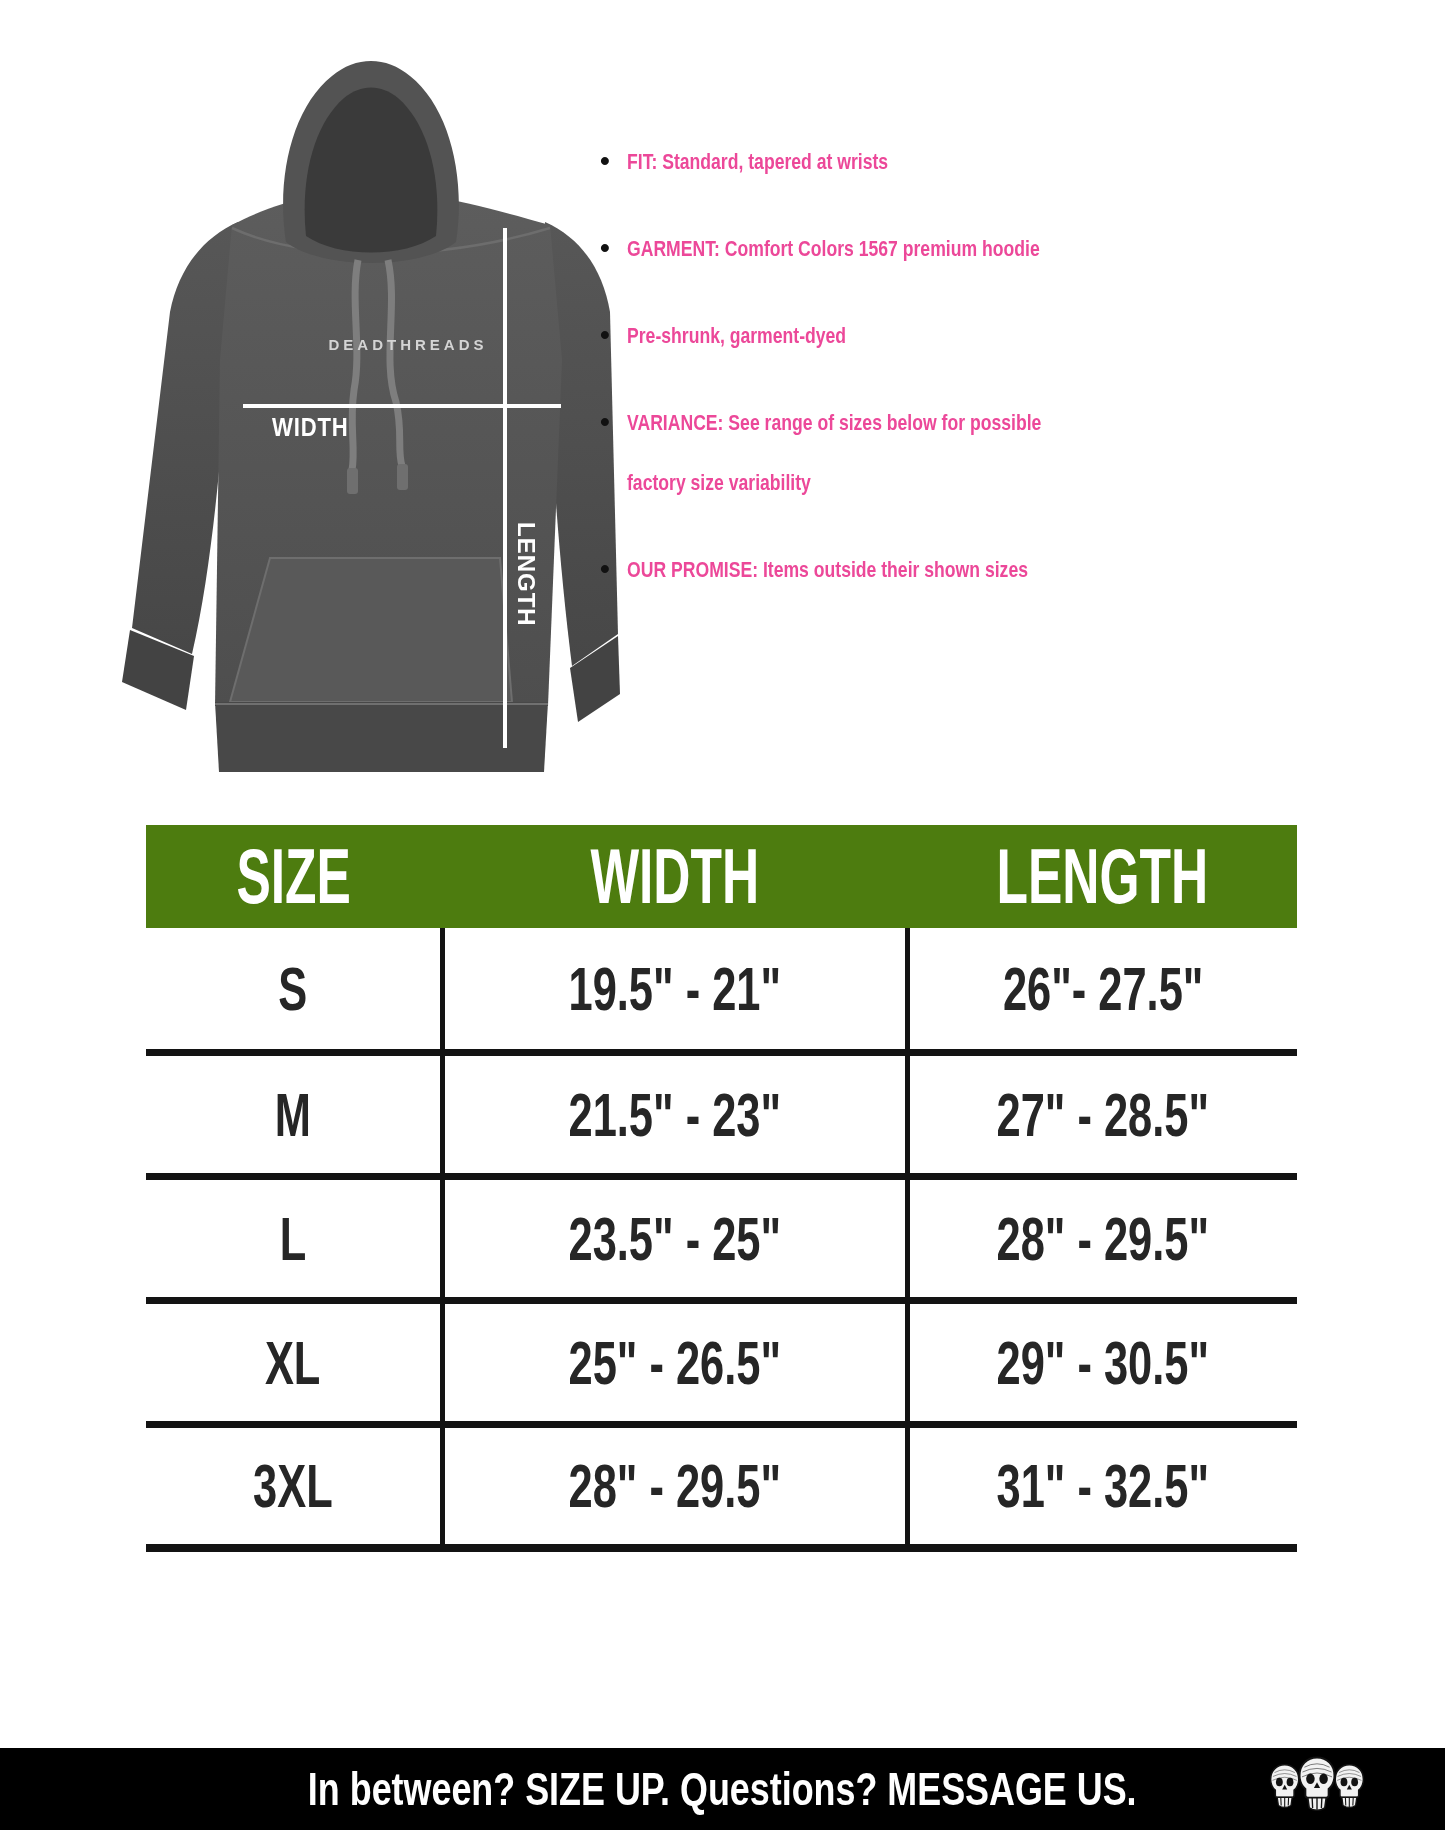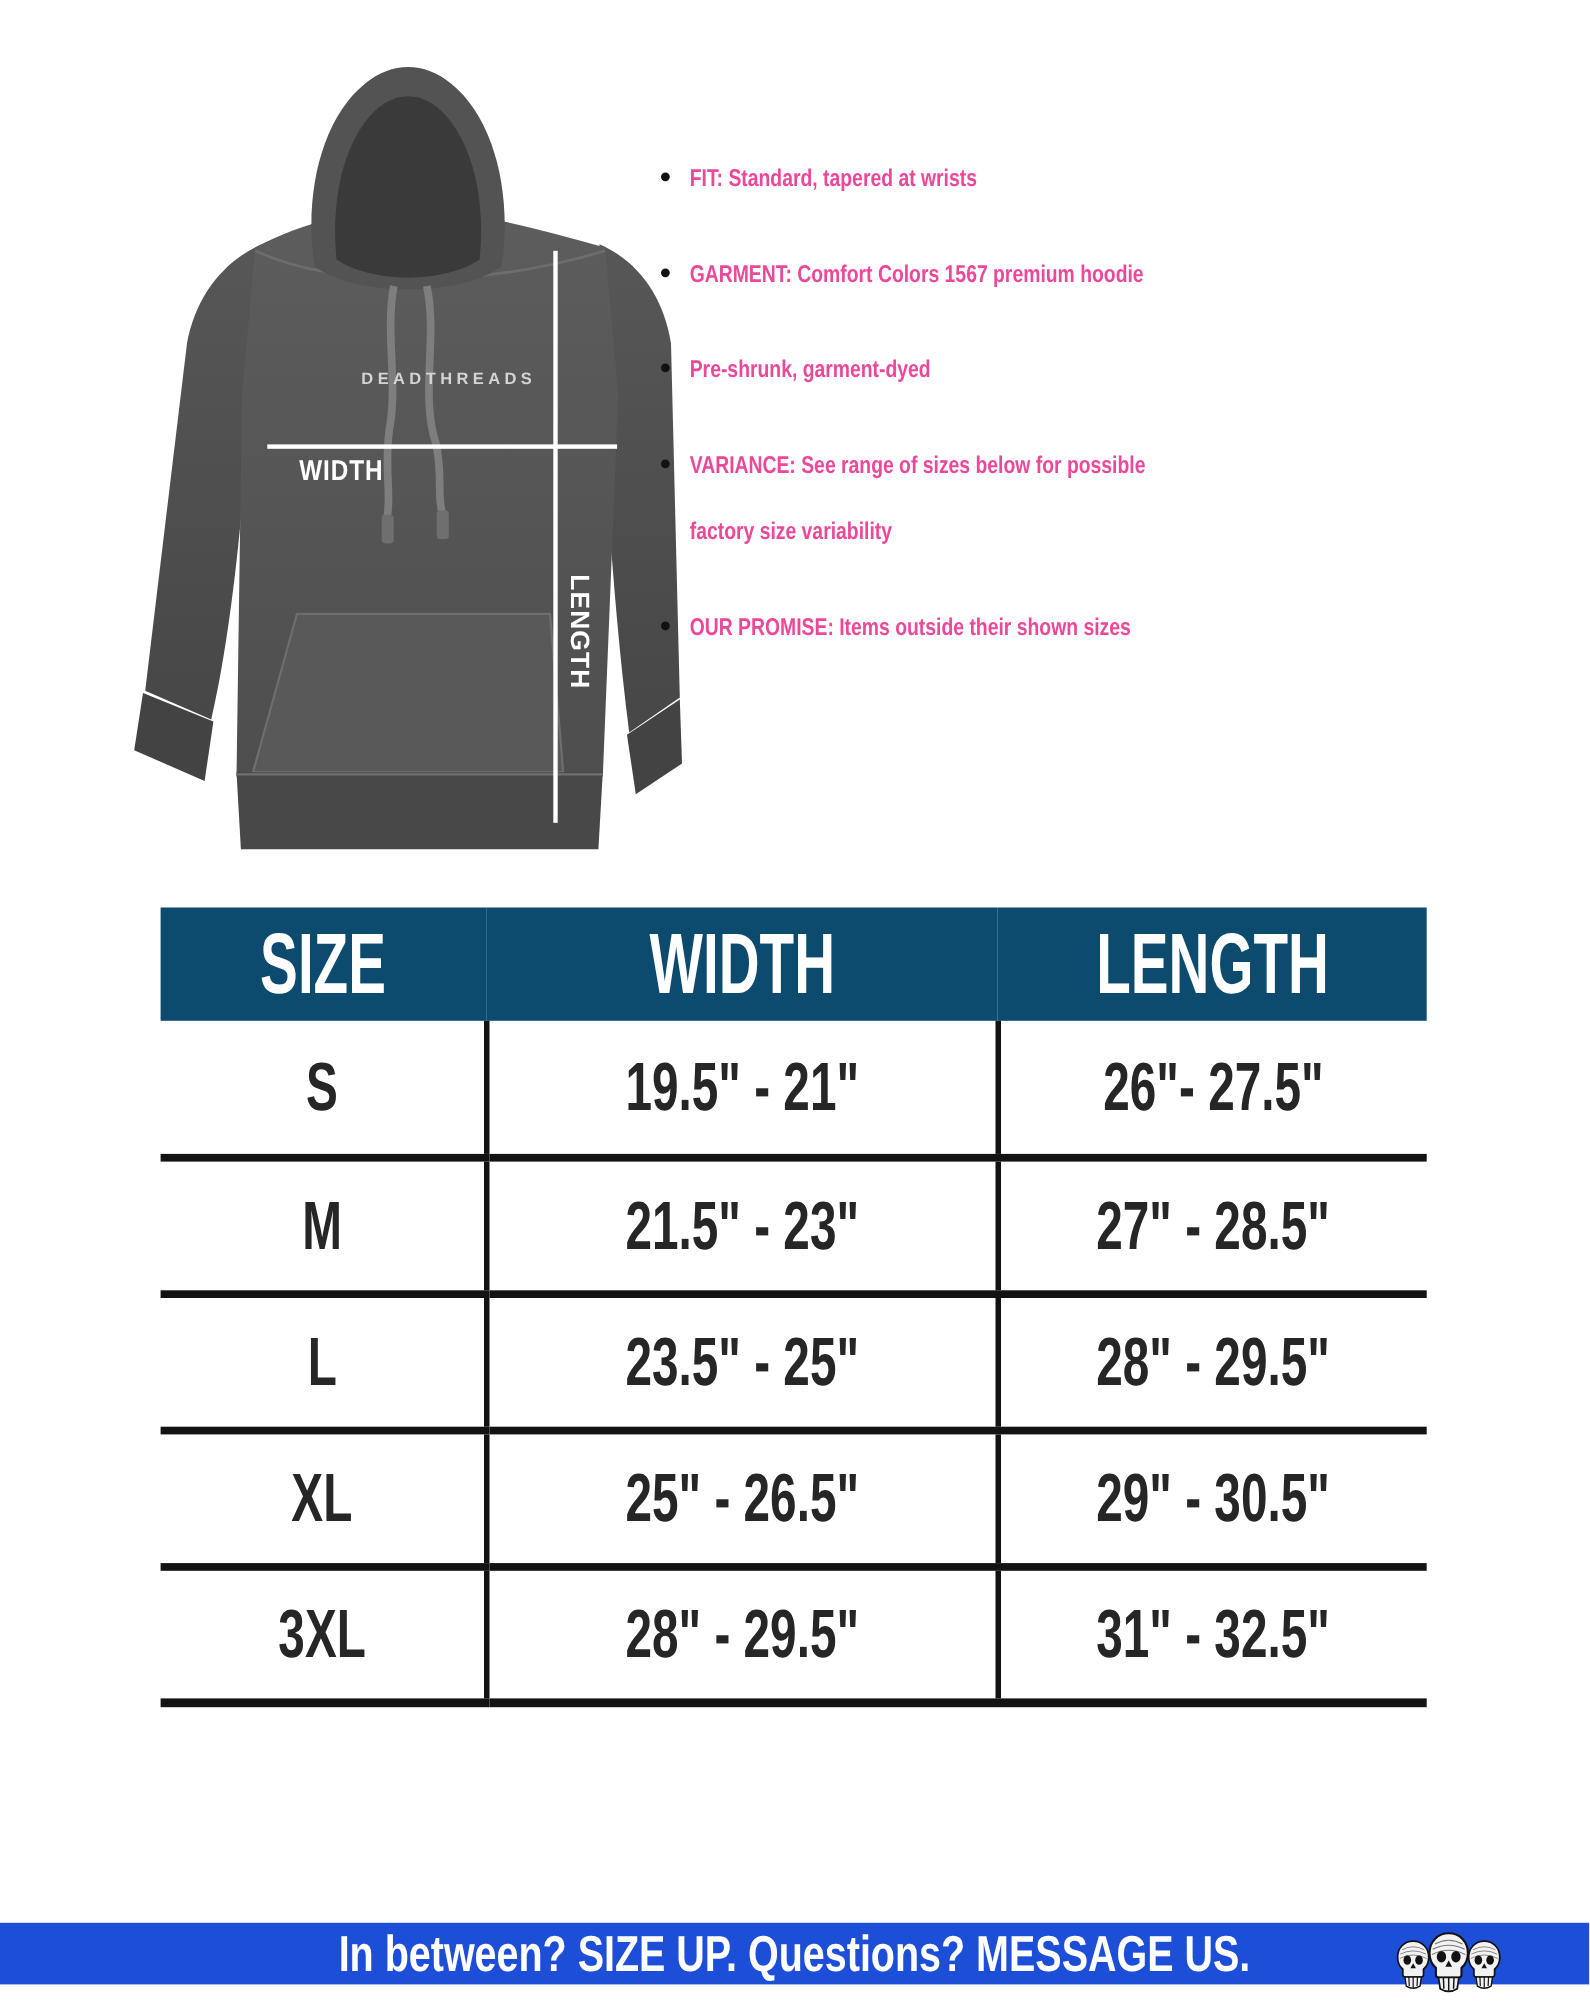--- a/index.html
+++ b/index.html
@@ -58,38 +58,38 @@
 
   
   .size-table {
     position: absolute; left: 146px; top: 825px;
     width: 1151px; border-collapse: collapse; table-layout: fixed;
   }
   .size-table col.c1 { width: 296px; }
   .size-table col.c2 { width: 465px; }
   .size-table col.c3 { width: 390px; }
   .size-table th {
-    height: 103px; background: #0c4a6e; color: #ffffff;
+    height: 103px; background: #4d7c0f; color: #ffffff;
     font-size: 78px; font-weight: bold; text-align: center; vertical-align: middle;
   }
   .size-table td {
     height: 124px; text-align: center; vertical-align: middle;
     color: #262626; font-size: 62px; font-weight: bold;
     border-top: 7px solid #131313;
   }
   .size-table tr.first td { border-top: none; }
   .size-table tr:last-child td { border-bottom: 8px solid #131313; }
   .size-table td.v { border-left: 5px solid #131313; }
   .cond { display: inline-block; transform: scaleX(.66); transform-origin: center; white-space: nowrap; }
   .condc { display: inline-block; transform: scaleX(.7); transform-origin: center; white-space: nowrap; }
 
   
   .footer {
-    position: absolute; left: 0; top: 1748px; width: 1445px; height: 56px;
-    background: #1d4ed8; display: flex; align-items: center; justify-content: center;
+    position: absolute; left: 0; top: 1748px; width: 1445px; height: 82px;
+    background: #000000; display: flex; align-items: center; justify-content: center;
   }
   .footer-msg { color: #ffffff; font-size: 46px; font-weight: bold; }
   .footer-msg > span { display: inline-block; transform: scaleX(.78); transform-origin: center; white-space: nowrap; }
   .footer-logo { position: absolute; right: 80px; top: 6px; width: 96px; height: 66px; }
 </style>
 </head>
 <body>
 
 <div class="page">
 

